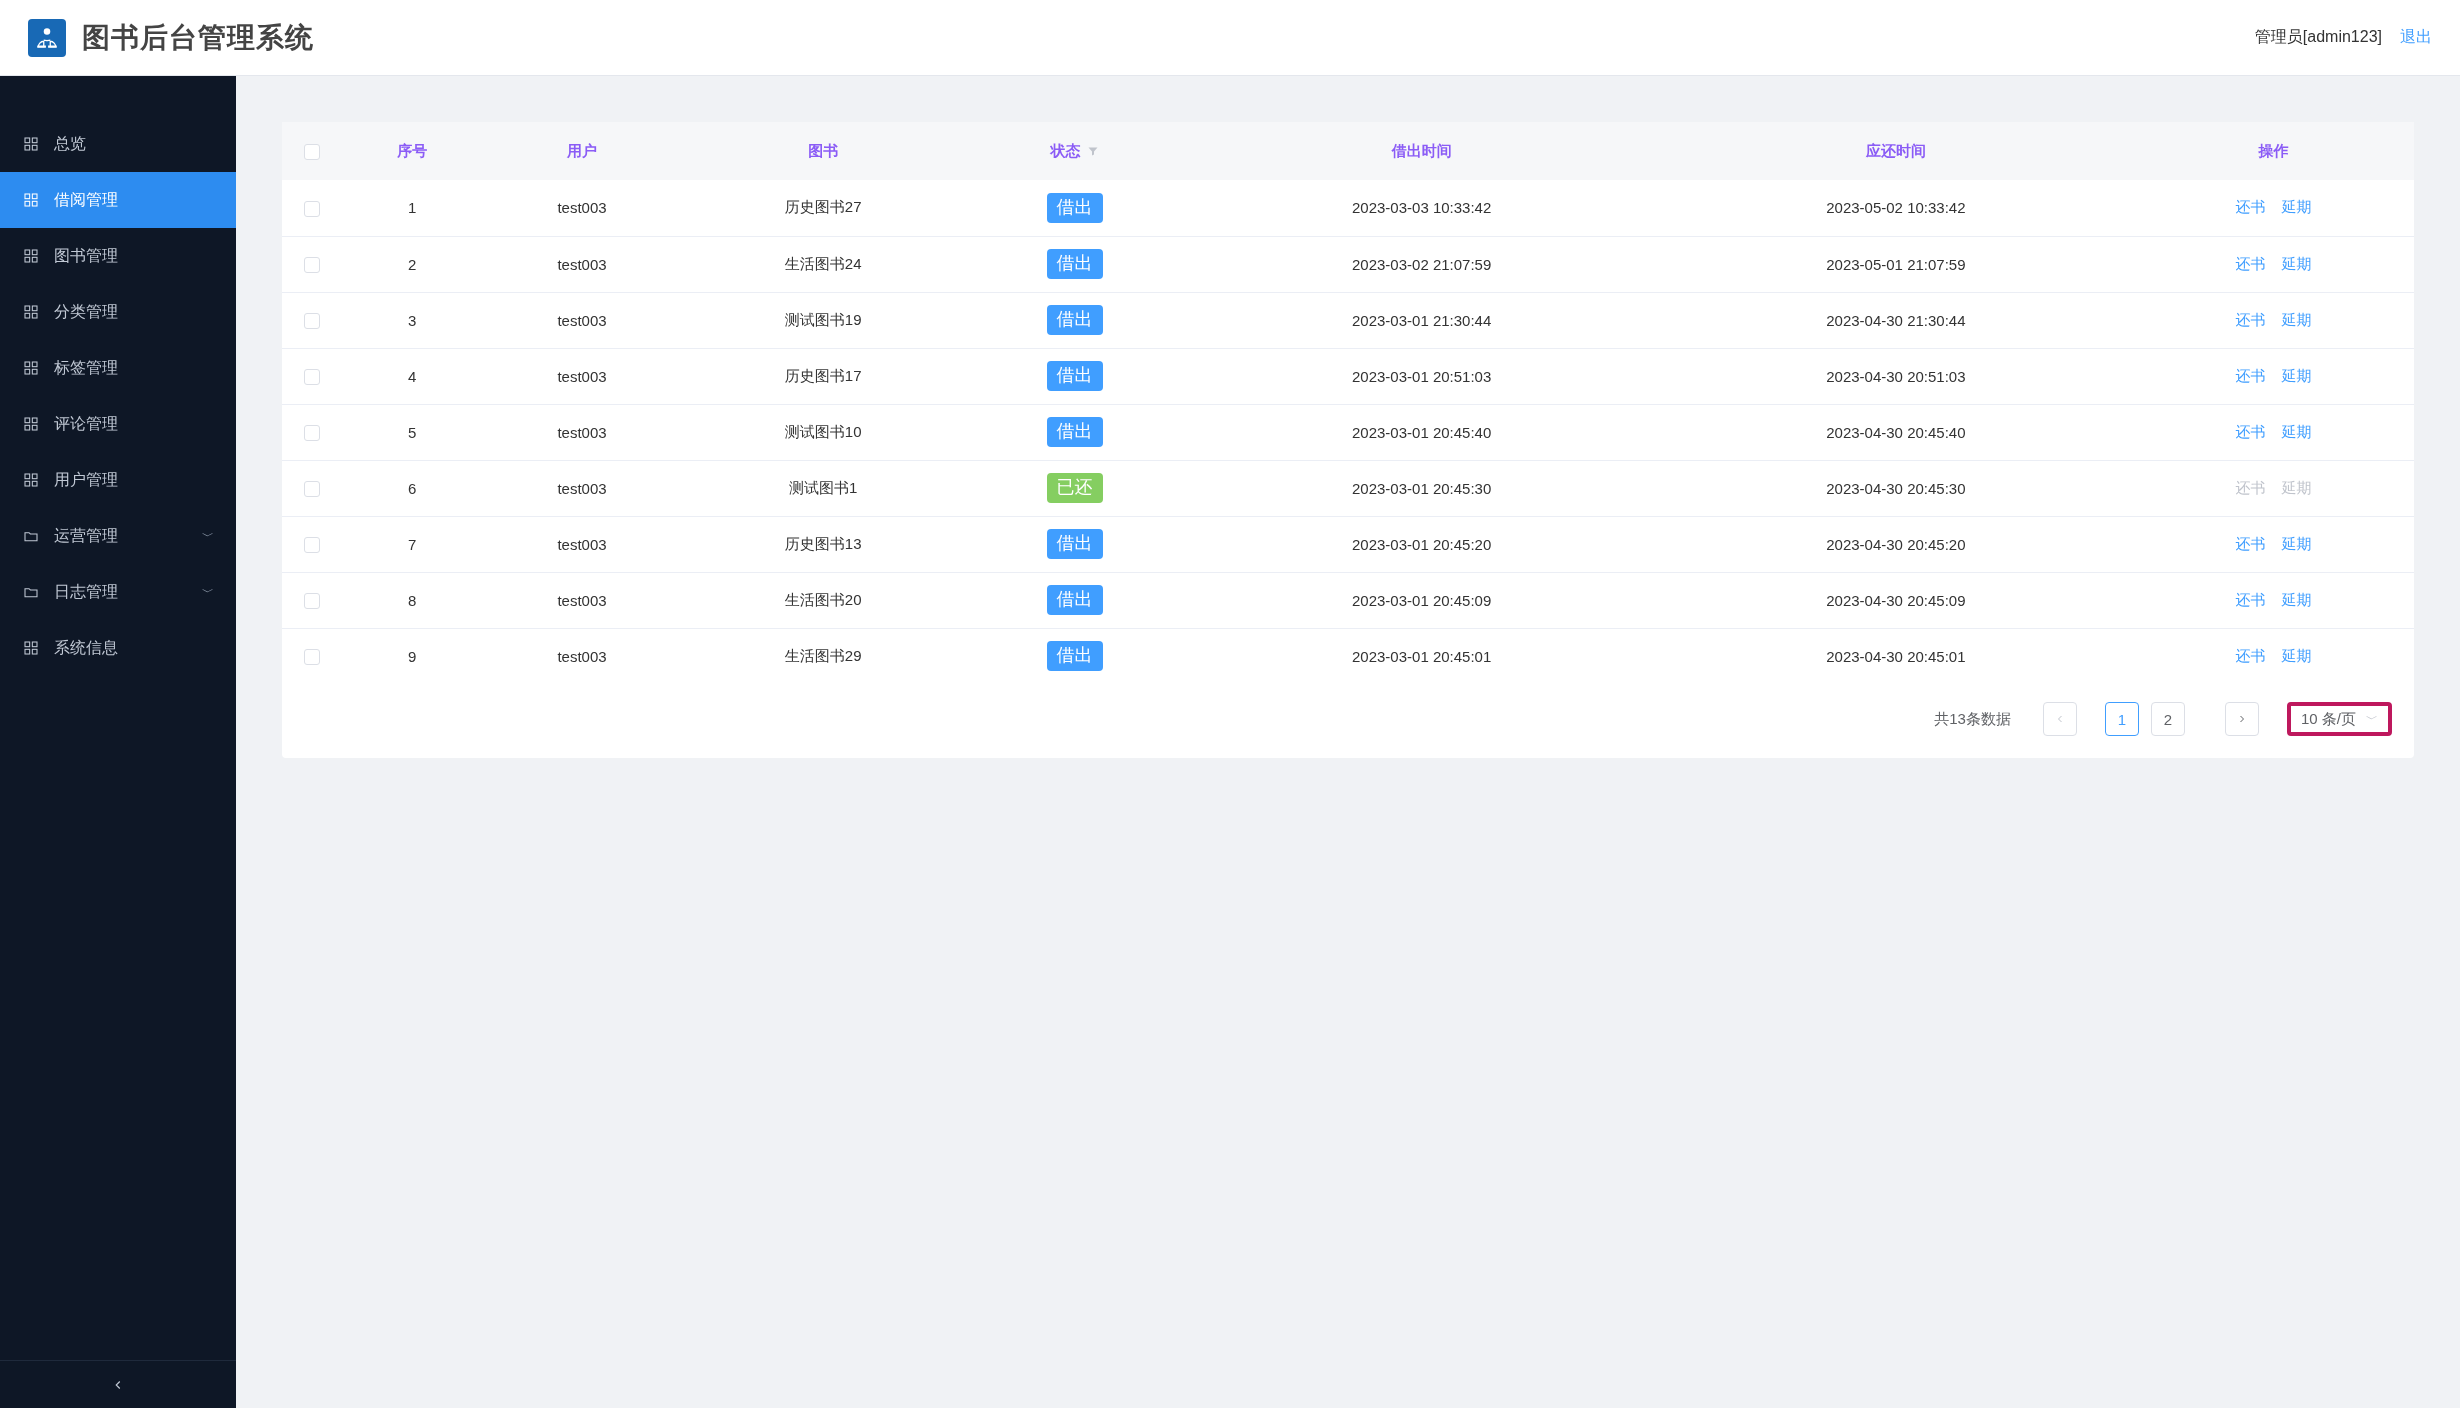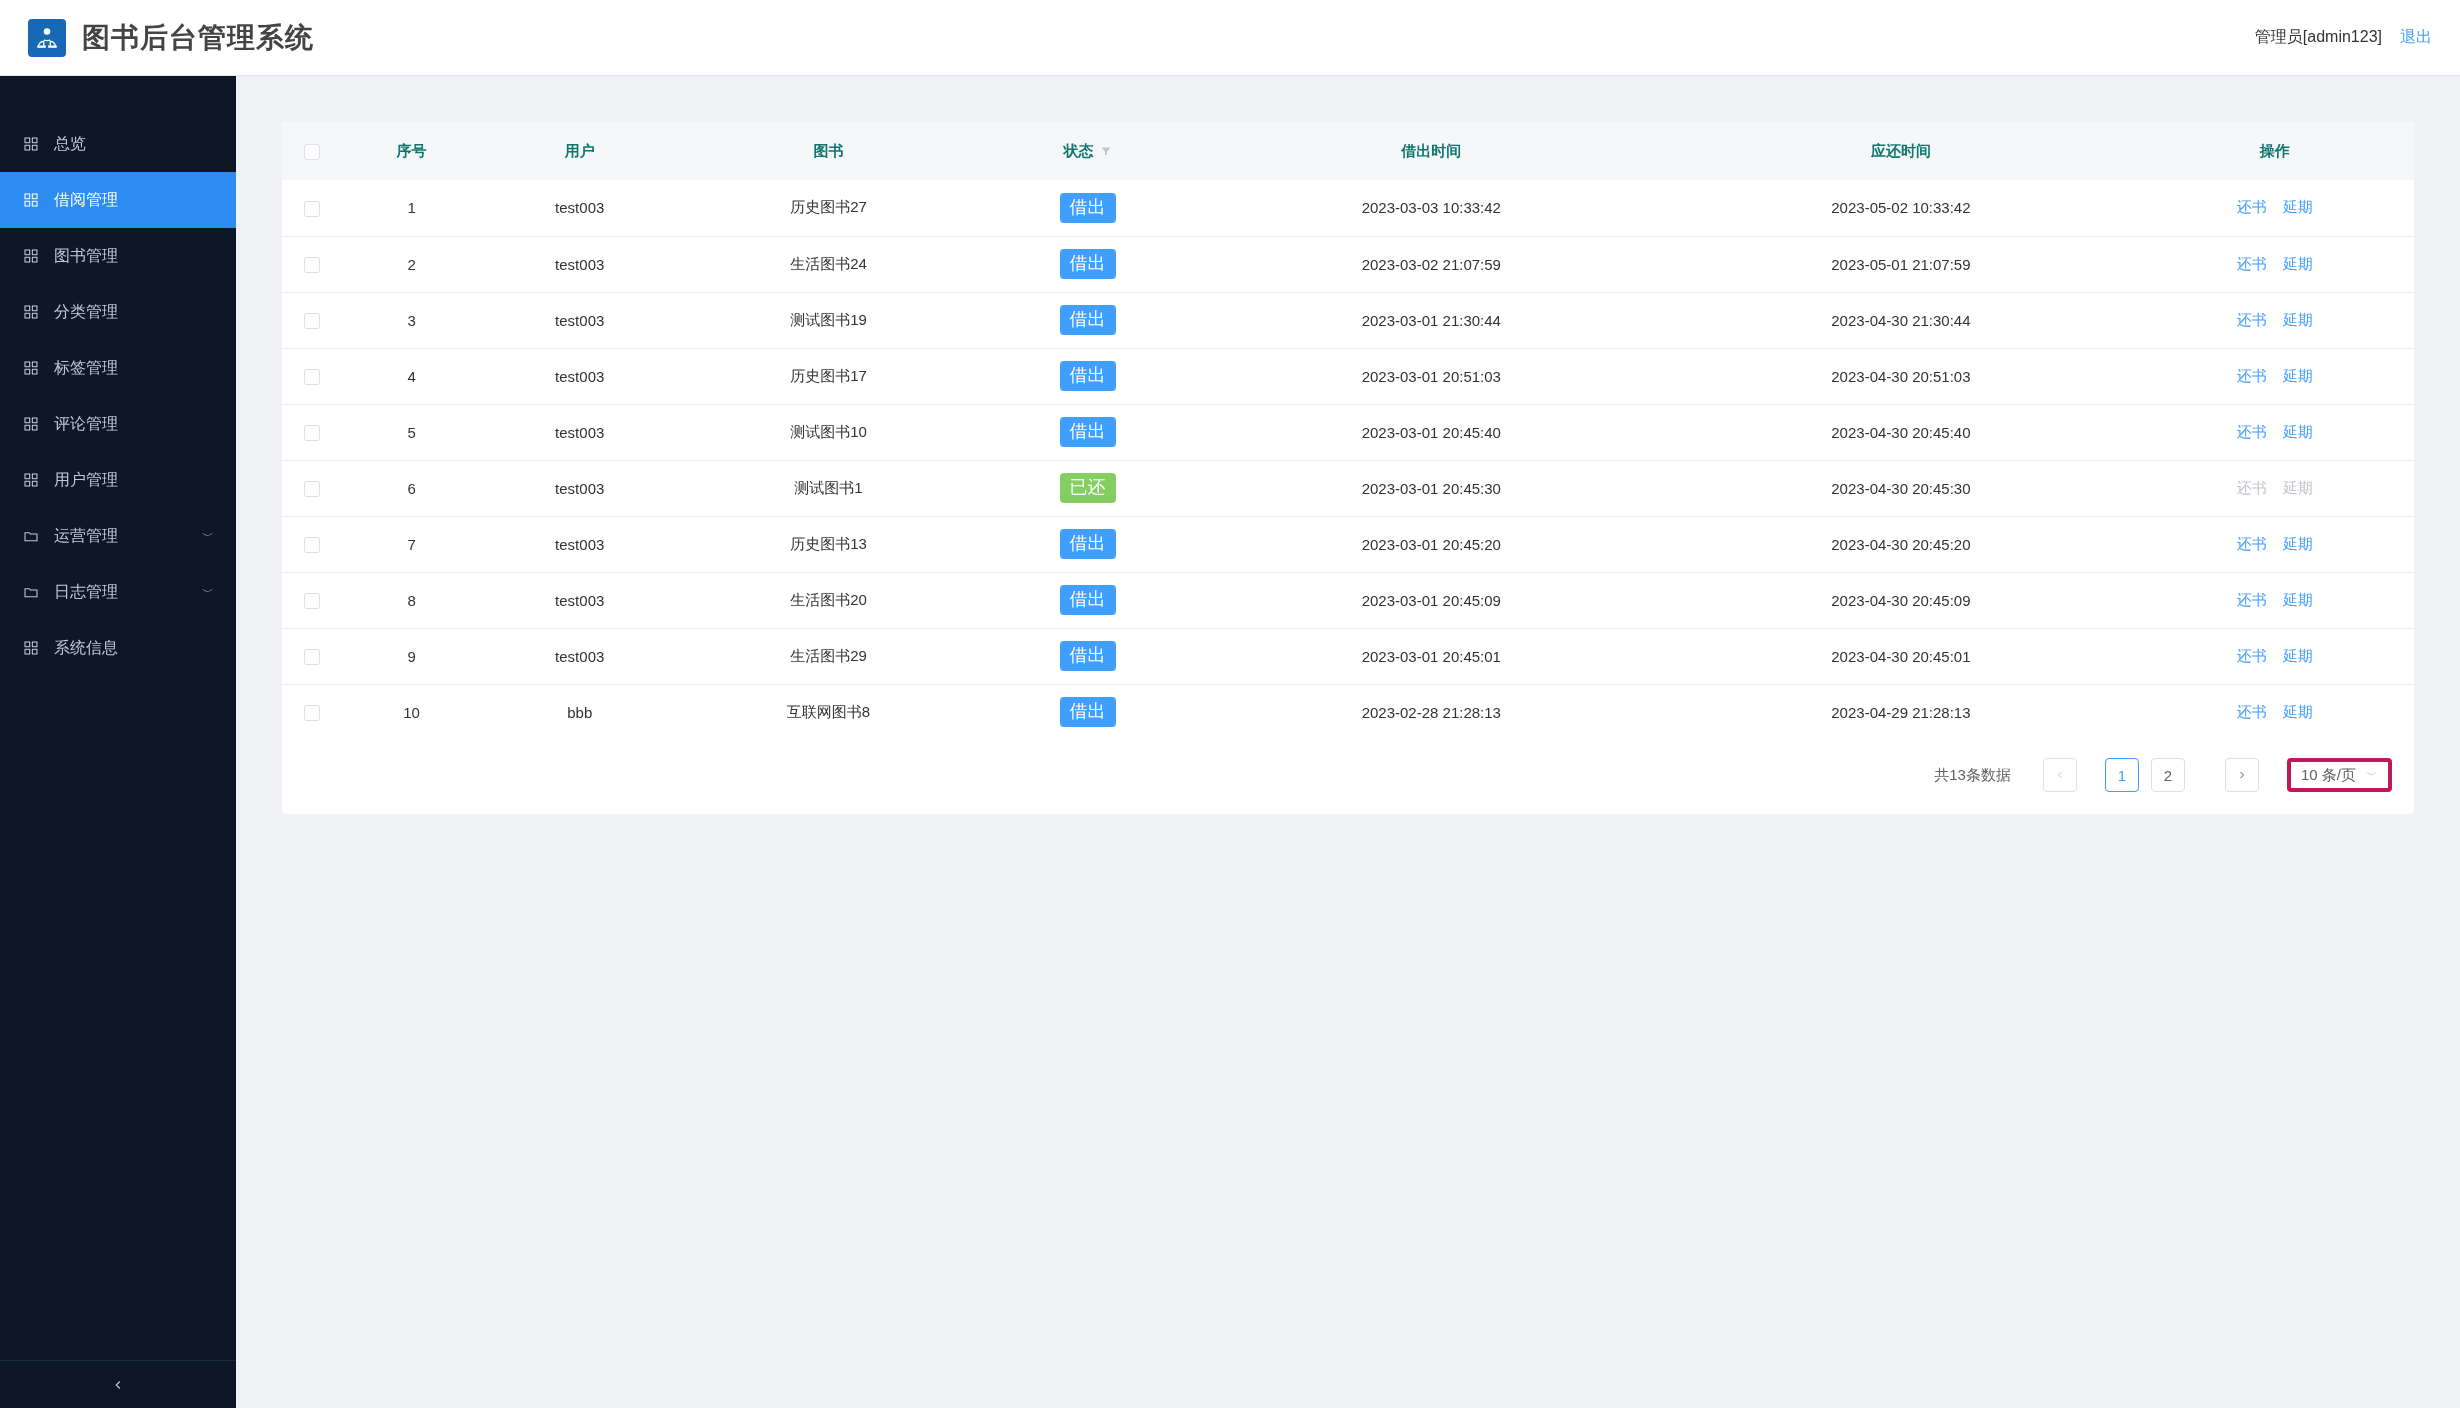--- a/index.html
+++ b/index.html
@@ -123,21 +123,21 @@
 
   
   table.data {
     width: 100%;
     border-collapse: collapse;
     font-size: 15px;
   }
   table.data thead th {
     background: #f6f7f9;
     font-weight: 600;
-    color: #0f766e;
+    color: #8b5cf6;
     text-align: center;
     height: 58px;
     padding: 0 8px;
     white-space: nowrap;
   }
   table.data thead th:first-child,
   table.data tbody td:first-child { width: 60px; }
   table.data tbody td {
     height: 56px;
     text-align: center;
@@ -491,33 +491,20 @@
               <td>test003</td>
               <td>生活图书29</td>
               <td><span class="tag tag-blue">借出</span></td>
               <td>2023-03-01 20:45:01</td>
               <td>2023-04-30 20:45:01</td>
               <td><span class="op-links">
                   <span class="op-link">还书</span>
                   <span class="op-link">延期</span>
                 </span></td>
             </tr>
-            <tr>
-              <td><span class="chk"></span></td>
-              <td>10</td>
-              <td>bbb</td>
-              <td>互联网图书8</td>
-              <td><span class="tag tag-blue">借出</span></td>
-              <td>2023-02-28 21:28:13</td>
-              <td>2023-04-29 21:28:13</td>
-              <td><span class="op-links">
-                  <span class="op-link">还书</span>
-                  <span class="op-link">延期</span>
-                </span></td>
-            </tr>
           </tbody>
       </table>
 
       <div class="pagination">
         <span class="pag-total">共13条数据</span>
         <span class="pag-btn disabled">
           <svg width="12" height="12" viewBox="0 0 24 24" fill="none" stroke="currentColor" stroke-width="2">
               <polyline points="15 18 9 12 15 6"></polyline>
             </svg>
         </span>

